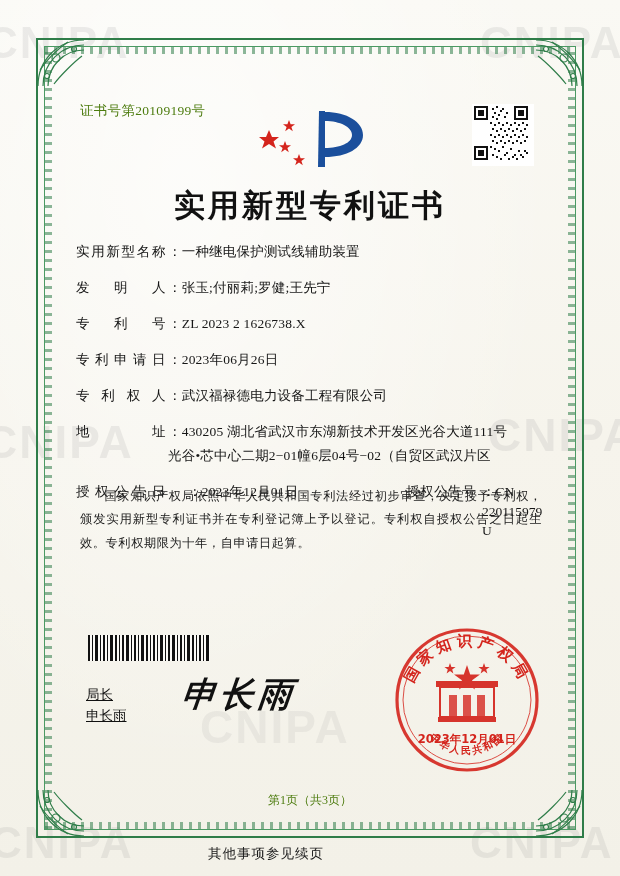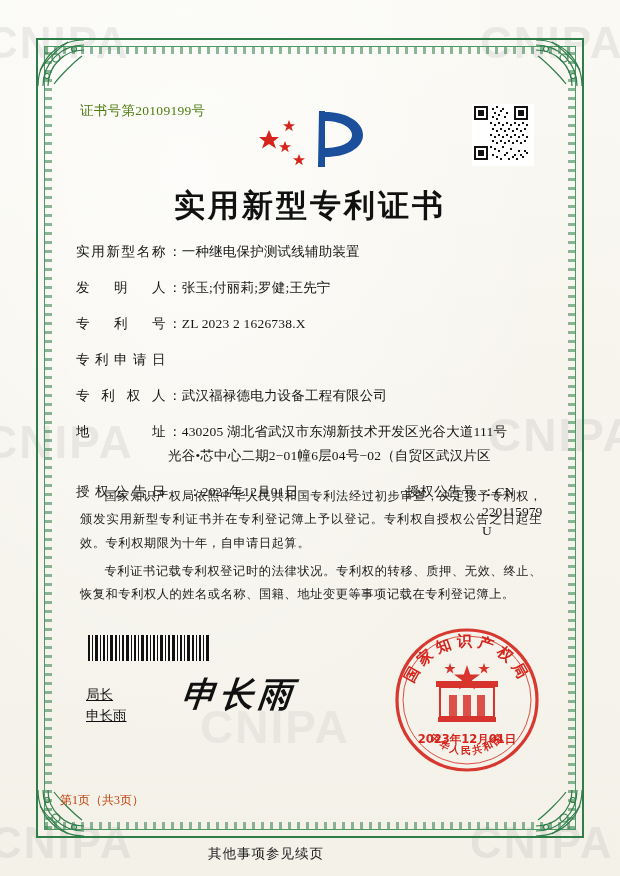--- a/index.html
+++ b/index.html
@@ -229,22 +229,23 @@
     left: 332px; top: 565px;
     width: 150px; height: 150px;
   }
   .seal svg { display: block; }
 
   
   .page-num {
     position: absolute;
     left: 0; top: 732px;
     width: 500px;
+    text-align: center;
     font-size: 12px;
-    color: #c2410c;
+    color: #4d7c0f;
   }
   .footer-note {
     position: absolute;
     left: 0; top: 845px;
     width: 532px;
     text-align: center;
     font-size: 13.5px;
     color: #1a1a1a;
     letter-spacing: 1px;
   }
@@ -470,20 +471,21 @@
       </div>
 
       <div class="frow">
         <div class="flabel spread">
           <span>专</span>
           <span>利</span>
           <span>申</span>
           <span>请</span>
           <span>日</span>
         </div>
+        <div class="fvalue">：2023年06月26日</div>
       </div>
 
       <div class="frow">
         <div class="flabel spread">
           <span>专</span>
           <span>利</span>
           <span>权</span>
           <span>人</span>
         </div>
         <div class="fvalue">：武汉福禄德电力设备工程有限公司</div>
@@ -509,21 +511,20 @@
           <span>日</span>
         </div>
         <div class="fvalue">：2023年12月01日</div>
         <div class="sub-label">授权公告号</div>
         <div class="sub-value">：CN 220115979 U</div>
       </div>
 
     </div>
 
     <div class="para para-1">国家知识产权局依照中华人民共和国专利法经过初步审查，决定授予专利权，颁发实用新型专利证书并在专利登记簿上予以登记。专利权自授权公告之日起生效。专利权期限为十年，自申请日起算。</div>
-    <div class="para para-2">专利证书记载专利权登记时的法律状况。专利权的转移、质押、无效、终止、恢复和专利权人的姓名或名称、国籍、地址变更等事项记载在专利登记簿上。</div>
 
     <div class="barcode">
       <svg width="122" height="26" viewBox="0 0 122 26" shape-rendering="crispEdges">
         <rect width="122" height="26" fill="#fbfaf6"></rect>
         <g fill="#111111">
           <rect x="0" y="0" width="2" height="26"></rect>
             <rect x="4" y="0" width="1" height="26"></rect>
           <rect x="7" y="0" width="3" height="26"></rect>
             <rect x="12" y="0" width="1" height="26"></rect>
           <rect x="15" y="0" width="2" height="26"></rect>

